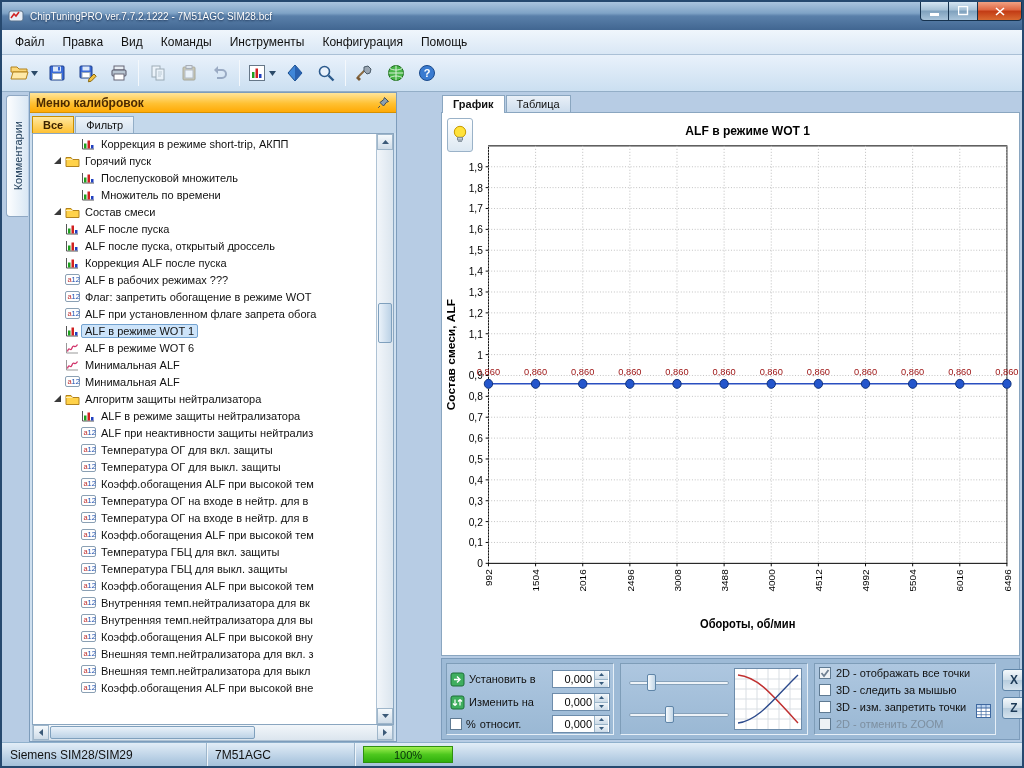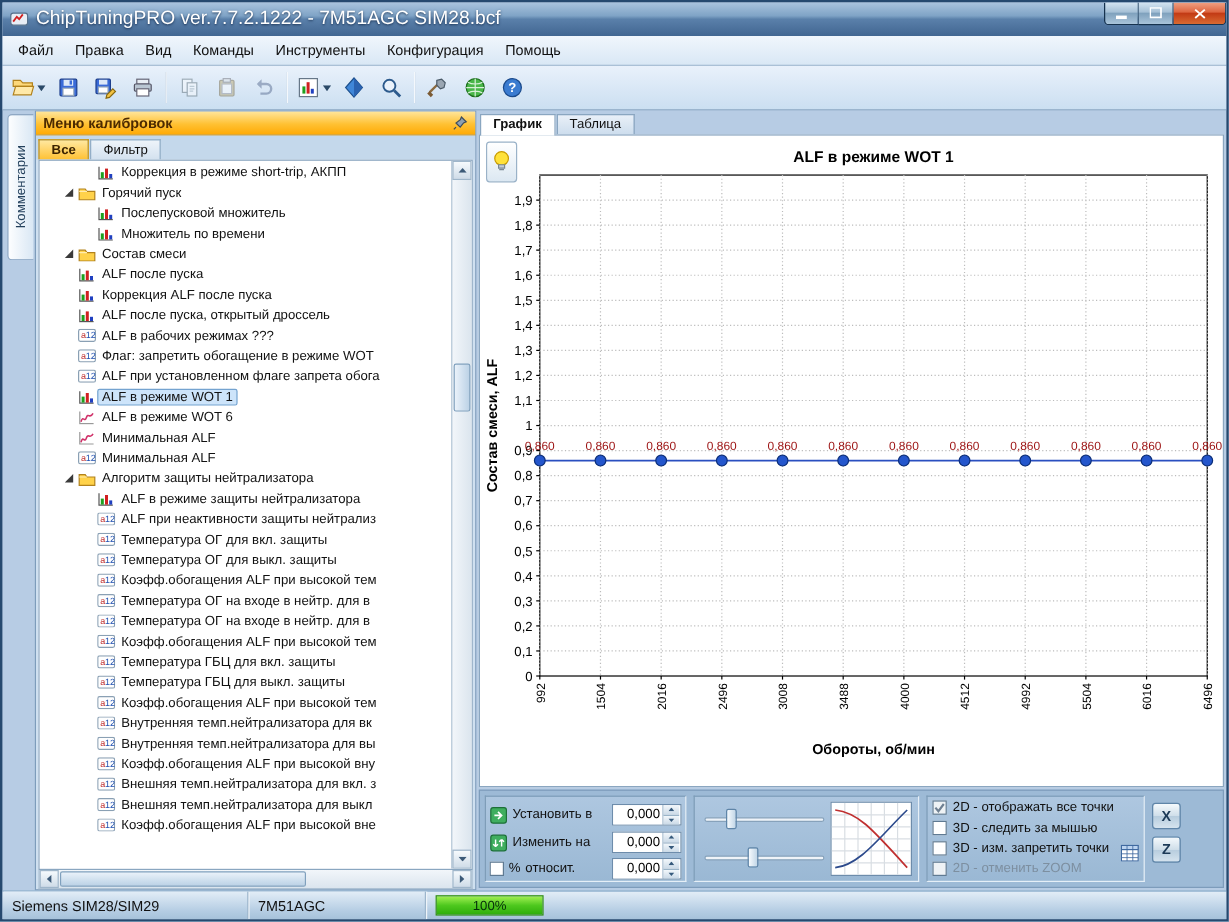--- a/index.html
+++ b/index.html
@@ -2,21 +2,21 @@
 <html><head>
 <meta charset="utf-8">
 <style>
 html,body{margin:0;padding:0;background:#6b8aa8;}
 *{box-sizing:border-box;}
 .window{position:relative;width:1024px;height:768px;border:2px solid #26496f;background:#b7cce4;
   font-family:"Liberation Sans",sans-serif;font-size:12px;color:#111;overflow:hidden;display:flex;flex-direction:column;}
 
 .titlebar{height:28px;flex:none;display:flex;align-items:center;gap:6px;padding:0 0 0 6px;
   background:linear-gradient(180deg,#aac4de 0%,#7fa3c6 40%,#5a80aa 50%,#416691 100%);}
-.title-text{color:#fff;font-size:16px;text-shadow:0 1px 2px rgba(10,30,60,.8);white-space:nowrap;}
+.title-text{color:#fff;font-size:10px;text-shadow:0 1px 2px rgba(10,30,60,.8);white-space:nowrap;}
 .win-buttons{margin-left:auto;display:flex;align-self:flex-start;}
 .win-btn{height:19px;display:flex;align-items:center;justify-content:center;border:1px solid #16324e;border-top:none;
   background:linear-gradient(#d5e5f2 0%,#a5c0d6 45%,#7fa1bd 50%,#a9c4da 100%);}
 .win-btn.min{width:29px;border-radius:0 0 0 4px;}
 .win-btn.max{width:28px;border-left:none;border-right:none;}
 .win-btn.close{width:45px;border-radius:0 0 4px 0;background:linear-gradient(#f0a183 0%,#dd6540 45%,#c23a14 50%,#d96a31 100%);}
 
 .menubar{height:25px;flex:none;display:flex;align-items:center;padding:0 4px;background:linear-gradient(#f0f6fc,#d9e7f5);border-bottom:1px solid #aac0d6;}
 .menu-item{padding:3px 9px;border-radius:2px;white-space:nowrap;}
 .toolbar{height:37px;flex:none;display:flex;align-items:center;padding:0 4px;gap:1px;background:linear-gradient(#e9f1fb,#cbdff1);border-bottom:1px solid #93aec7;}
@@ -47,21 +47,21 @@
 .varrow.up{top:0;} .varrow.down{bottom:0;}
 .vthumb{position:absolute;left:1px;right:1px;top:169px;height:40px;background:linear-gradient(90deg,#eaf2fa,#bcd2e6);border:1px solid #7fa0bd;border-radius:2px;}
 .hscroll{height:16px;flex:none;position:relative;margin:0 2px;background:linear-gradient(#f2f6fa,#dbe5ee);border:1px solid #aec2d4;border-top:none;}
 .harrow{position:absolute;top:0;bottom:0;width:16px;display:flex;align-items:center;justify-content:center;background:linear-gradient(#f6fafd,#cfdce8);border:1px solid #9fb6ca;}
 .harrow.left{left:0;} .harrow.right{right:0;}
 .hthumb{position:absolute;top:1px;bottom:1px;left:17px;width:205px;background:linear-gradient(#eaf2fa,#bcd2e6);border:1px solid #7fa0bd;border-radius:2px;}
 .search-row{height:26px;flex:none;display:flex;align-items:center;gap:8px;padding:0 6px;}
 .search-label{font-size:11px;white-space:nowrap;}
 .search-input{flex:1;height:18px;border:1px solid #7d9cbb;background:#fff;font:11px "Liberation Sans",sans-serif;padding:0 3px;}
 
-.right-panel{flex:1;position:relative;min-width:0;}
+.right-panel{flex:1;position:relative;min-width:0;margin-left:42px;}
 .view-tabs{height:20px;display:flex;align-items:flex-end;padding-left:3px;}
 .vtab2{font-size:11px;padding:2px 10px;border:1px solid #8aa6c0;border-bottom:none;background:linear-gradient(#e9f0f8,#cddded);margin-right:1px;}
 .vtab2.active{background:#fff;font-weight:bold;position:relative;z-index:2;margin-bottom:-1px;padding-bottom:3px;}
 .chart-box{position:absolute;left:2px;right:2px;top:20px;bottom:86px;background:#fff;border:1px solid #8aa6c0;}
 .bulb{position:absolute;left:5px;top:5px;width:26px;height:34px;border:1px solid #9ab2c8;border-radius:3px;background:linear-gradient(#ffffff,#dce8f2);display:flex;align-items:center;justify-content:center;z-index:2;}
 .chart-holder{position:absolute;top:0;left:0;right:0;bottom:0;}
 
 .bottom-panel{position:absolute;left:2px;right:2px;bottom:2px;height:82px;background:#9dbad6;border:1px solid #7d9cbb;}
 .bp-group{position:absolute;border:1px solid;border-color:#7e9db8 #e6eff7 #e6eff7 #7e9db8;background:linear-gradient(#aec7e0,#9ab8d4);}
 .g1{left:4px;top:4px;width:168px;height:72px;}
@@ -367,33 +367,33 @@
             <div class="tree-row" style="padding-left: 18px;">
               <span class="expander"></span>
               <span class="t-ic">
                 <svg width="14" height="12" viewBox="0 0 14 12">
                   <path d="M1.5 1v10h11.5" fill="none" stroke="#555"></path>
                   <rect x="3" y="5.5" width="2.5" height="5" fill="#1fa01f"></rect>
                   <rect x="6.5" y="2.5" width="2.5" height="8" fill="#d02020"></rect>
                   <rect x="10" y="7" width="2.5" height="3.5" fill="#2040c0"></rect>
                 </svg>
               </span>
-              <span class="t-label">Коррекция ALF после пуска</span>
+              <span class="t-label">ALF после пуска, открытый дроссель</span>
             </div>
             <div class="tree-row" style="padding-left: 18px;">
               <span class="expander"></span>
               <span class="t-ic">
                 <svg width="14" height="12" viewBox="0 0 14 12">
                   <path d="M1.5 1v10h11.5" fill="none" stroke="#555"></path>
                   <rect x="3" y="5.5" width="2.5" height="5" fill="#1fa01f"></rect>
                   <rect x="6.5" y="2.5" width="2.5" height="8" fill="#d02020"></rect>
                   <rect x="10" y="7" width="2.5" height="3.5" fill="#2040c0"></rect>
                 </svg>
               </span>
-              <span class="t-label">ALF после пуска, открытый дроссель</span>
+              <span class="t-label">Коррекция ALF после пуска</span>
             </div>
             <div class="tree-row" style="padding-left: 18px;">
               <span class="expander"></span>
               <span class="t-ic">
                 <svg width="15" height="11" viewBox="0 0 15 11">
                   <rect x="0.5" y="0.5" width="14" height="10" rx="1.5" fill="#fefefe" stroke="#8aa0b4"></rect>
                   <text x="2.5" y="8" font-size="7.5" fill="#c03030" font-family="Liberation Sans, sans-serif">a</text>
                   <text x="6.5" y="8" font-size="7.5" fill="#2050b0" font-family="Liberation Sans, sans-serif">12</text>
                 </svg>
               </span>

